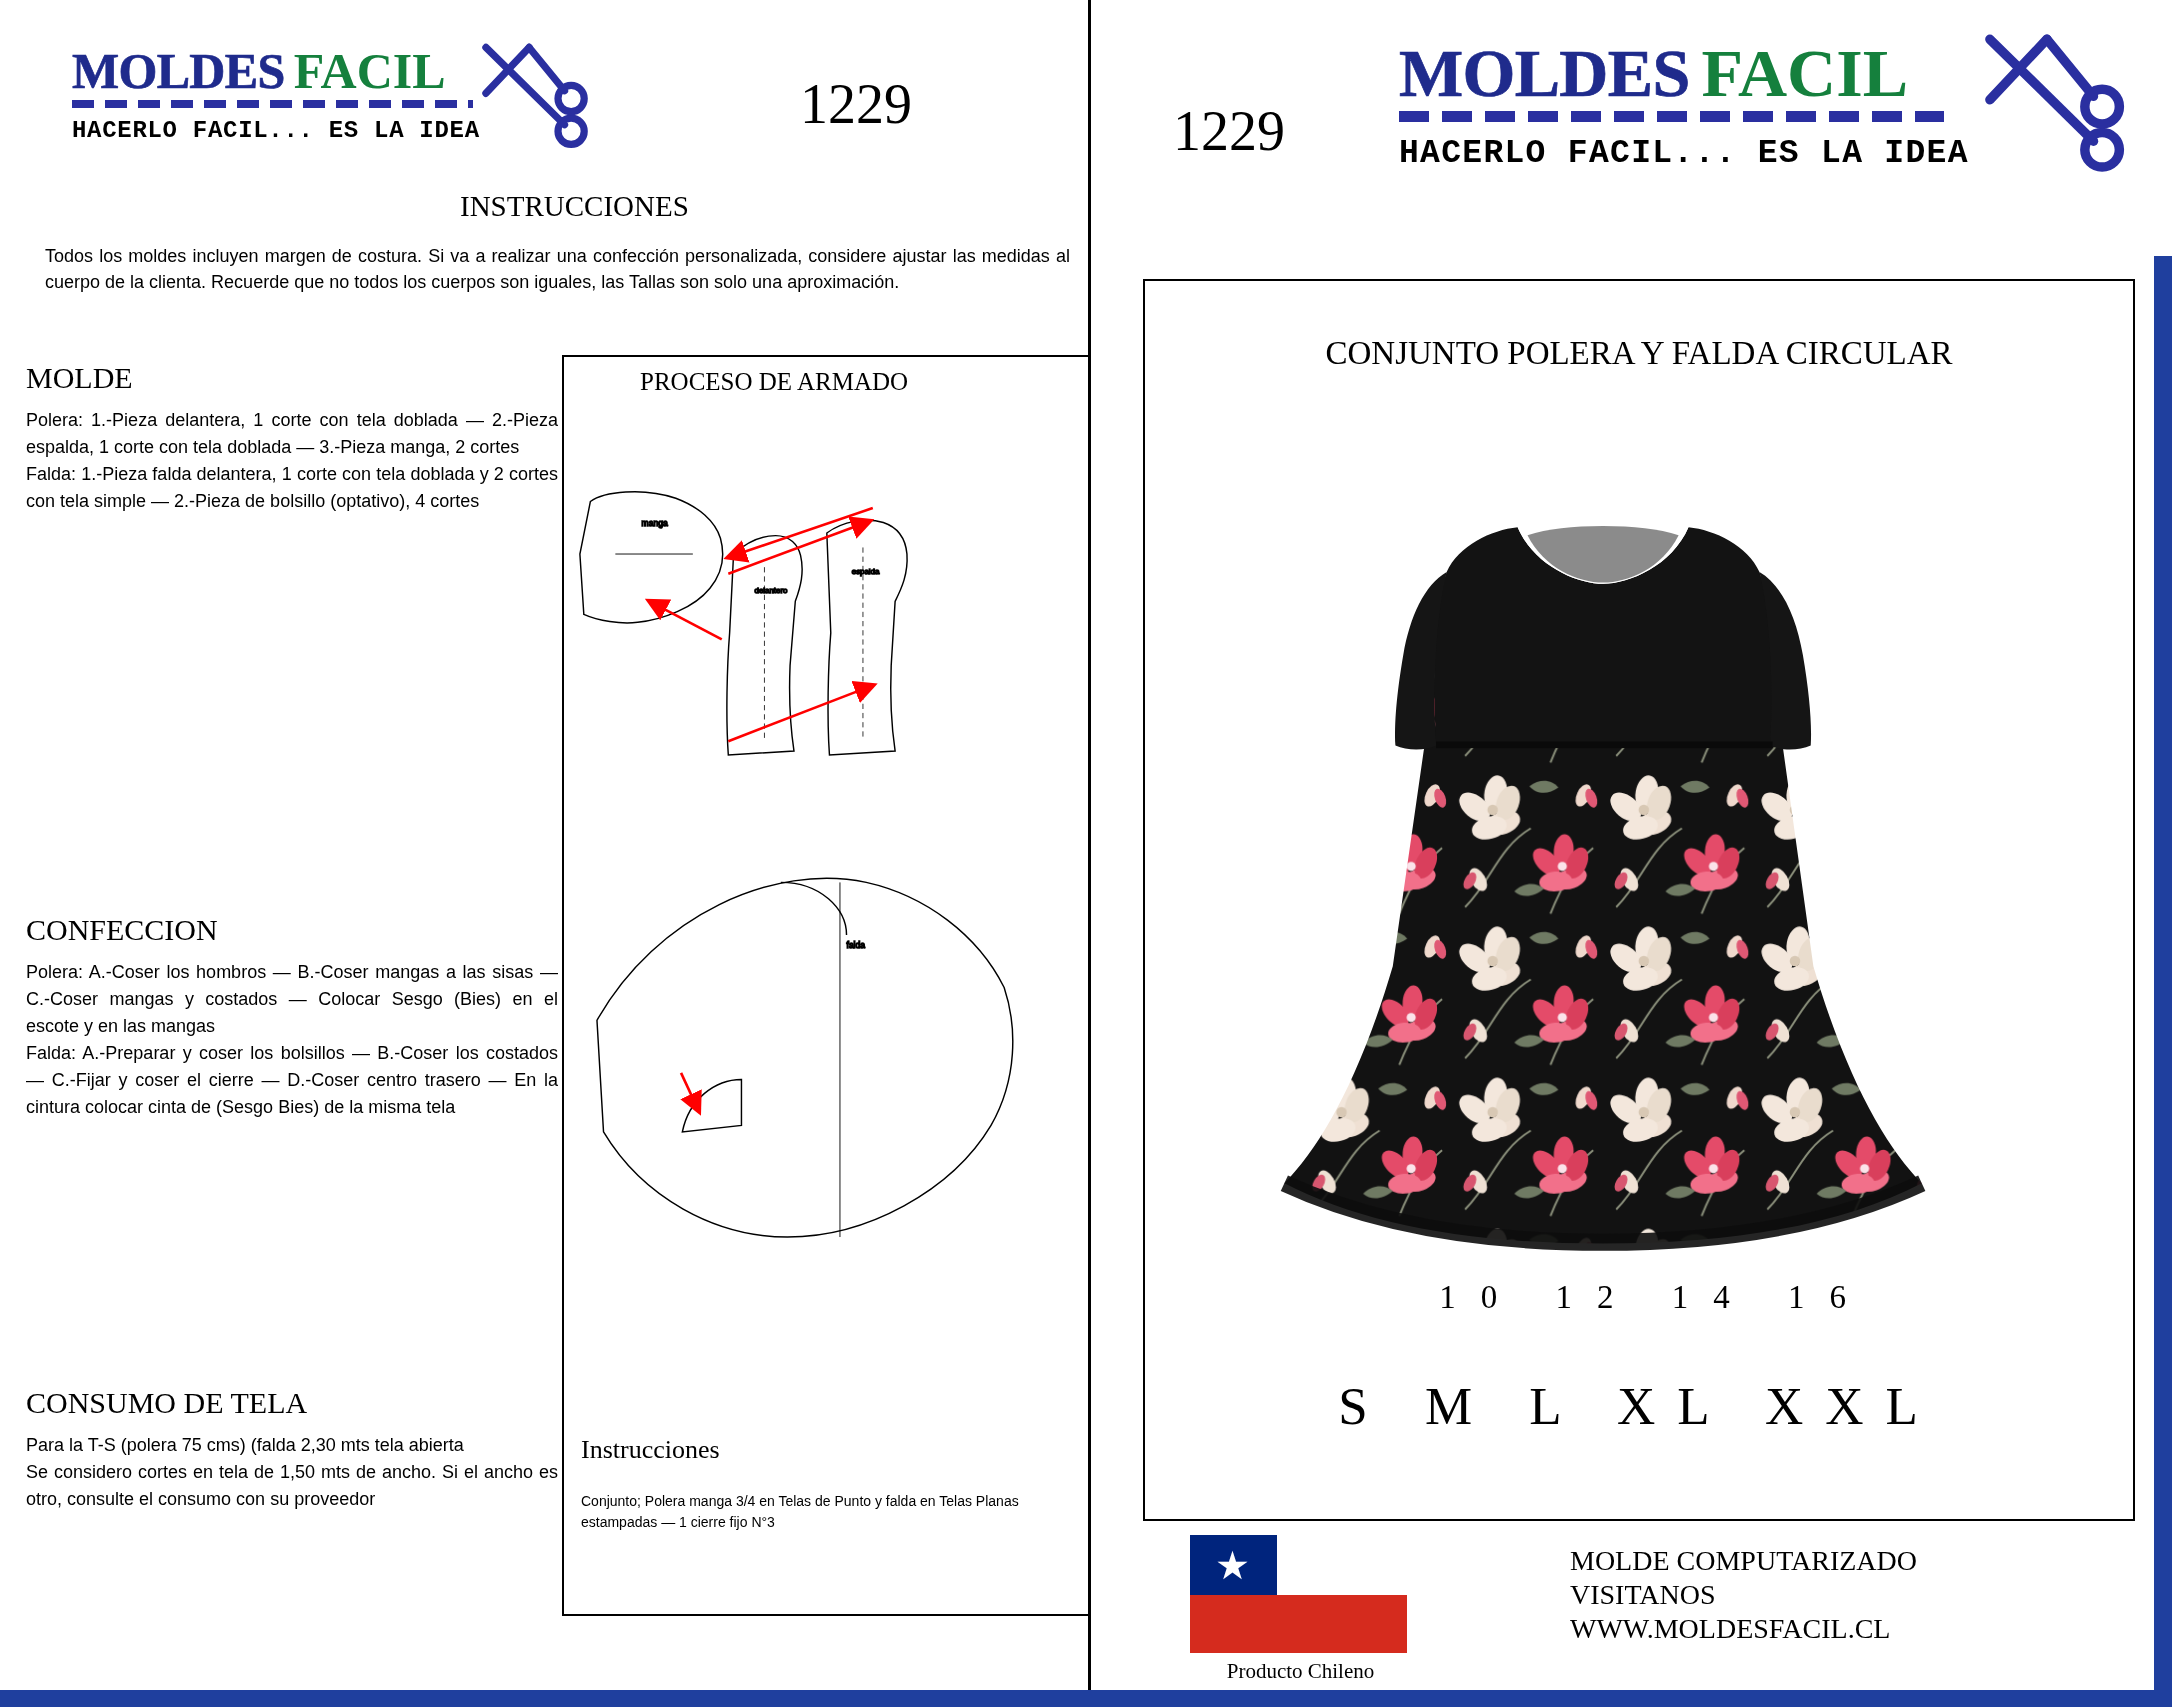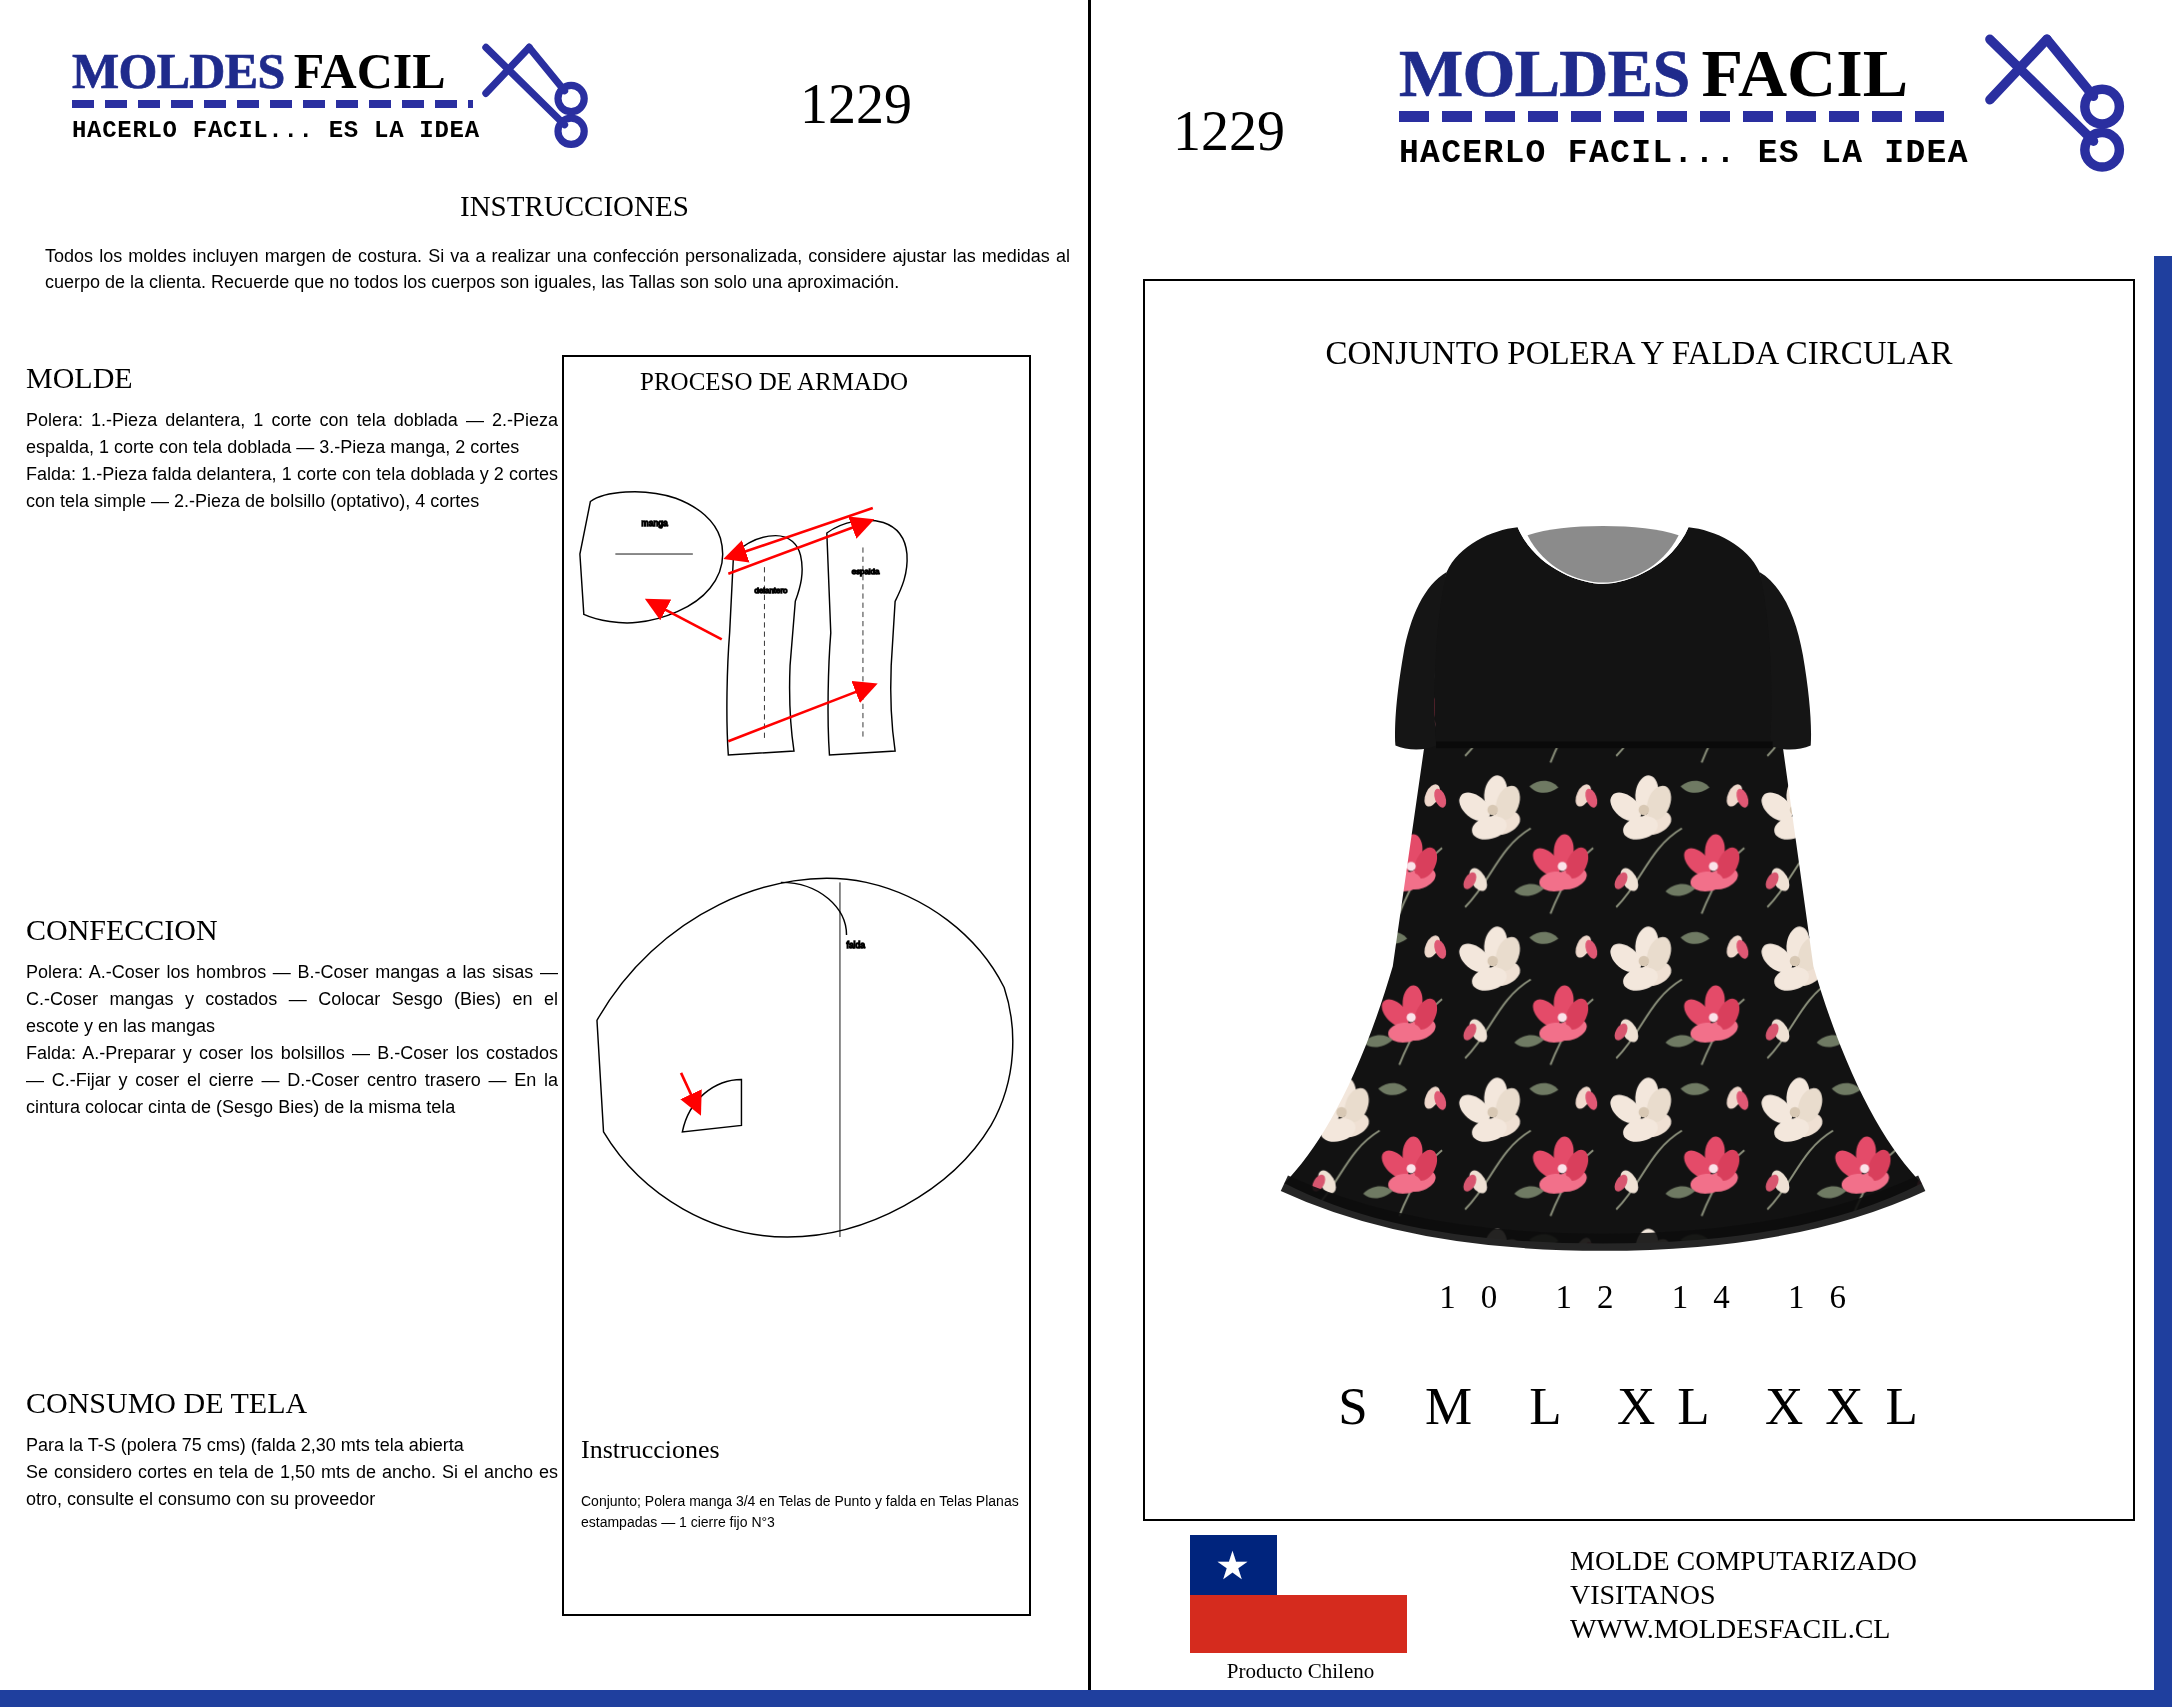--- a/index.html
+++ b/index.html
@@ -66,21 +66,21 @@
   .logo .moldes {
     font-family: "Liberation Serif", serif;
     font-weight: bold;
     letter-spacing: -0.7px;
     color: #1f2b8c;
     -webkit-text-stroke: 0.7px #1f2b8c;
   }
   .logo .facil {
     font-family: "Liberation Serif", serif;
     font-weight: bold;
-    color: #000000;
+    color: #15803d;
   }
   .logo .dashline {
     margin-top: 4px;
     height: 8px;
     background: repeating-linear-gradient(to right, #2a2fa0 0 22px, transparent 22px 33px);
   }
   .logo .tagline {
     font-family: "Liberation Mono", monospace;
     font-weight: bold;
     color: #000000;
@@ -147,21 +147,21 @@
     text-align: justify;
   }
   #sec-corte      { top: 361px; }
   #sec-confeccion { top: 913px; }
   #sec-consumo    { top: 1386px; }
 
   
   .process-box {
     position: absolute;
     left: 562px; top: 355px;
-    width: 469px; height: 1261px;
+    width: 529px; height: 1261px;
     border: 2px solid #000;
     box-sizing: border-box;
   }
   .process-title {
     position: absolute;
     left: 640px; top: 368px;
     font-family: "Liberation Serif", serif;
     font-size: 25px;
   }
   .instr-sub {

